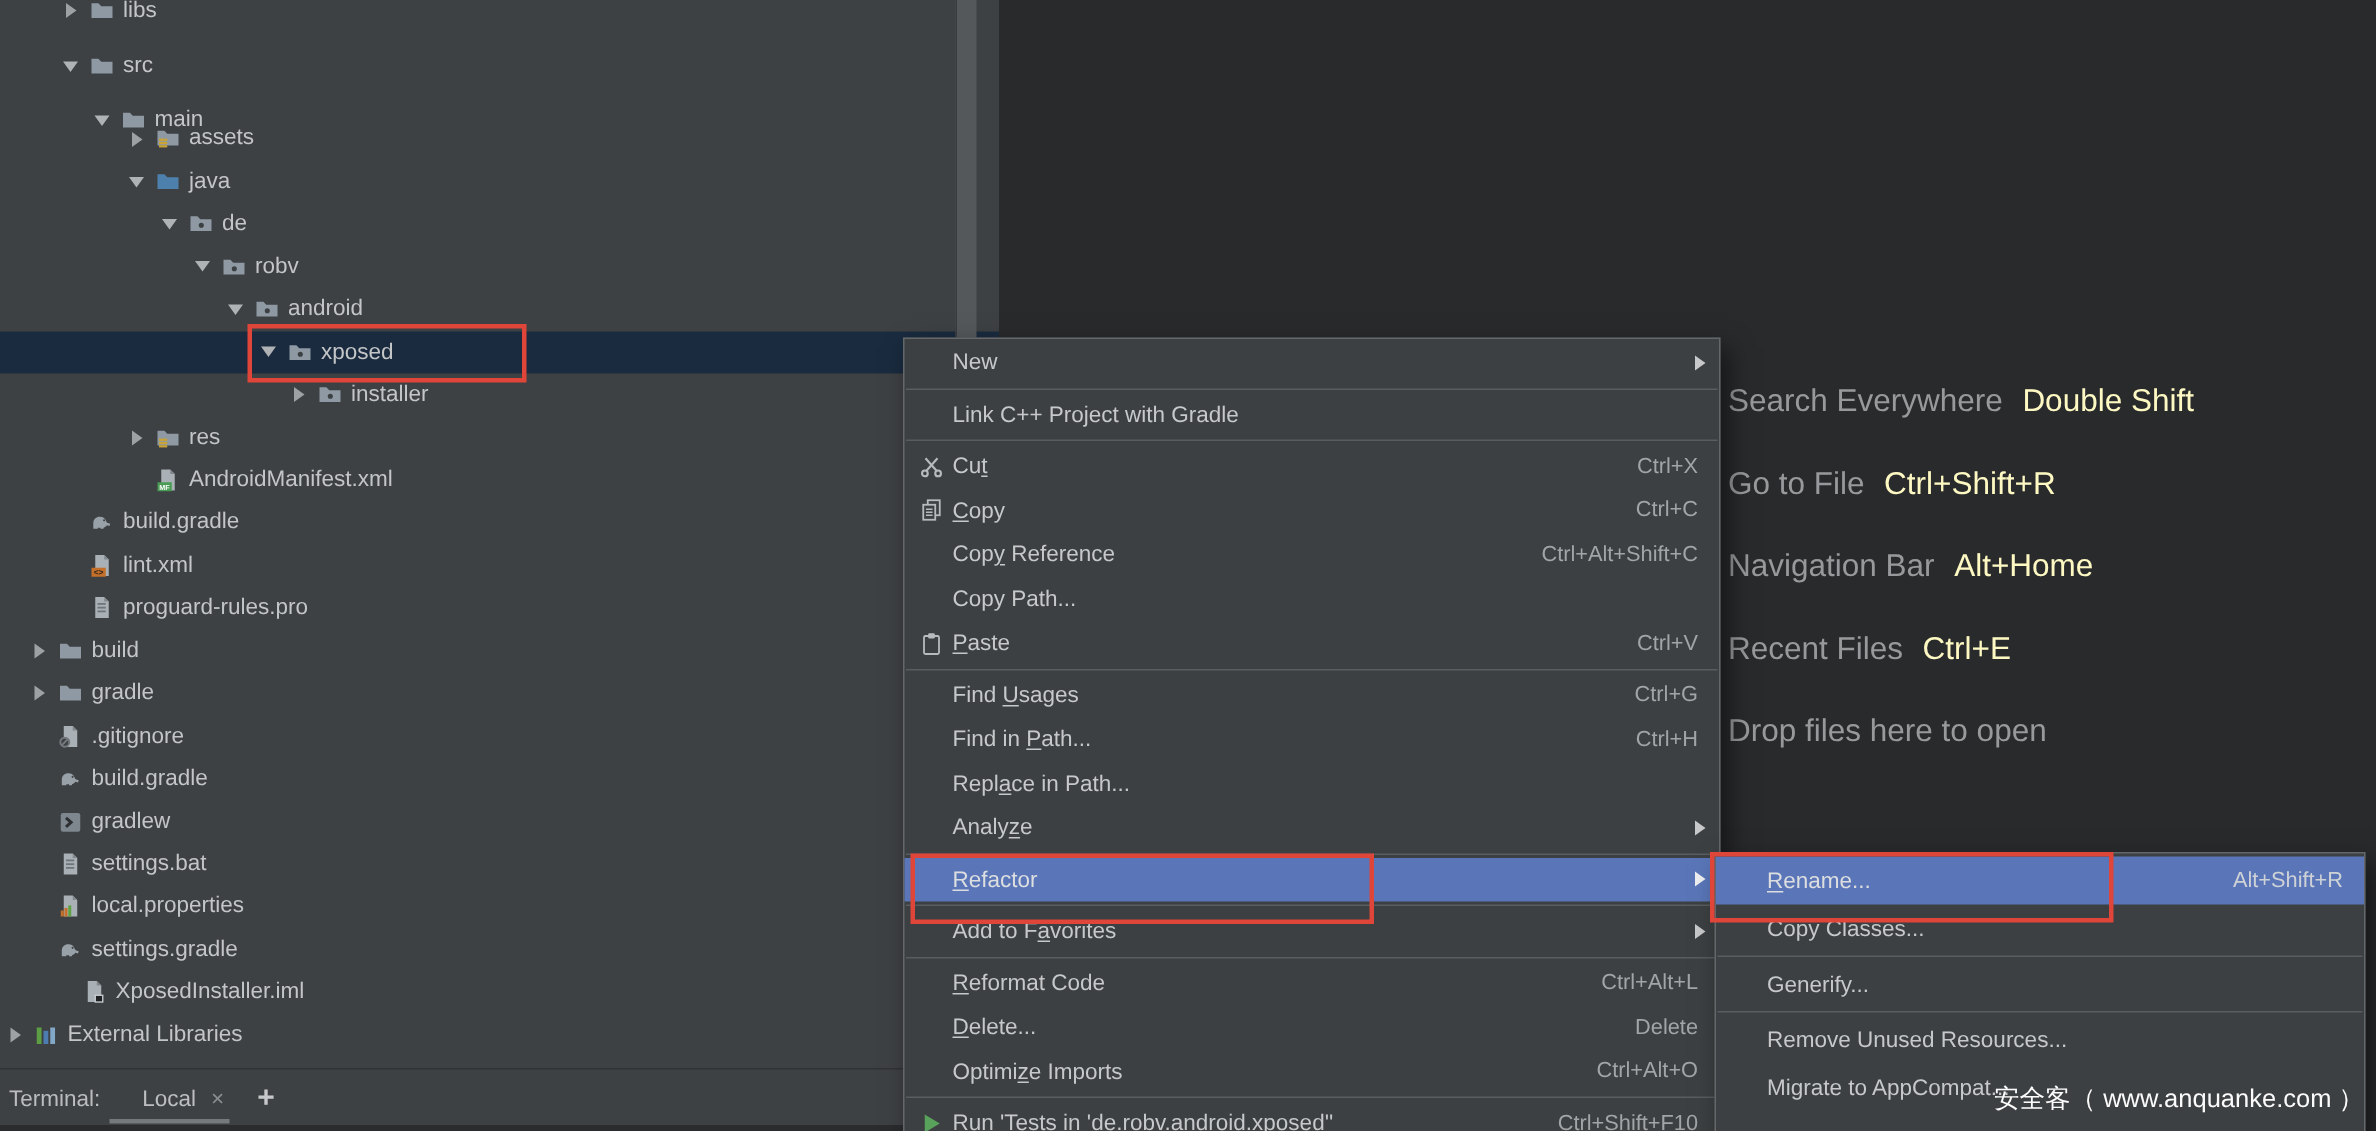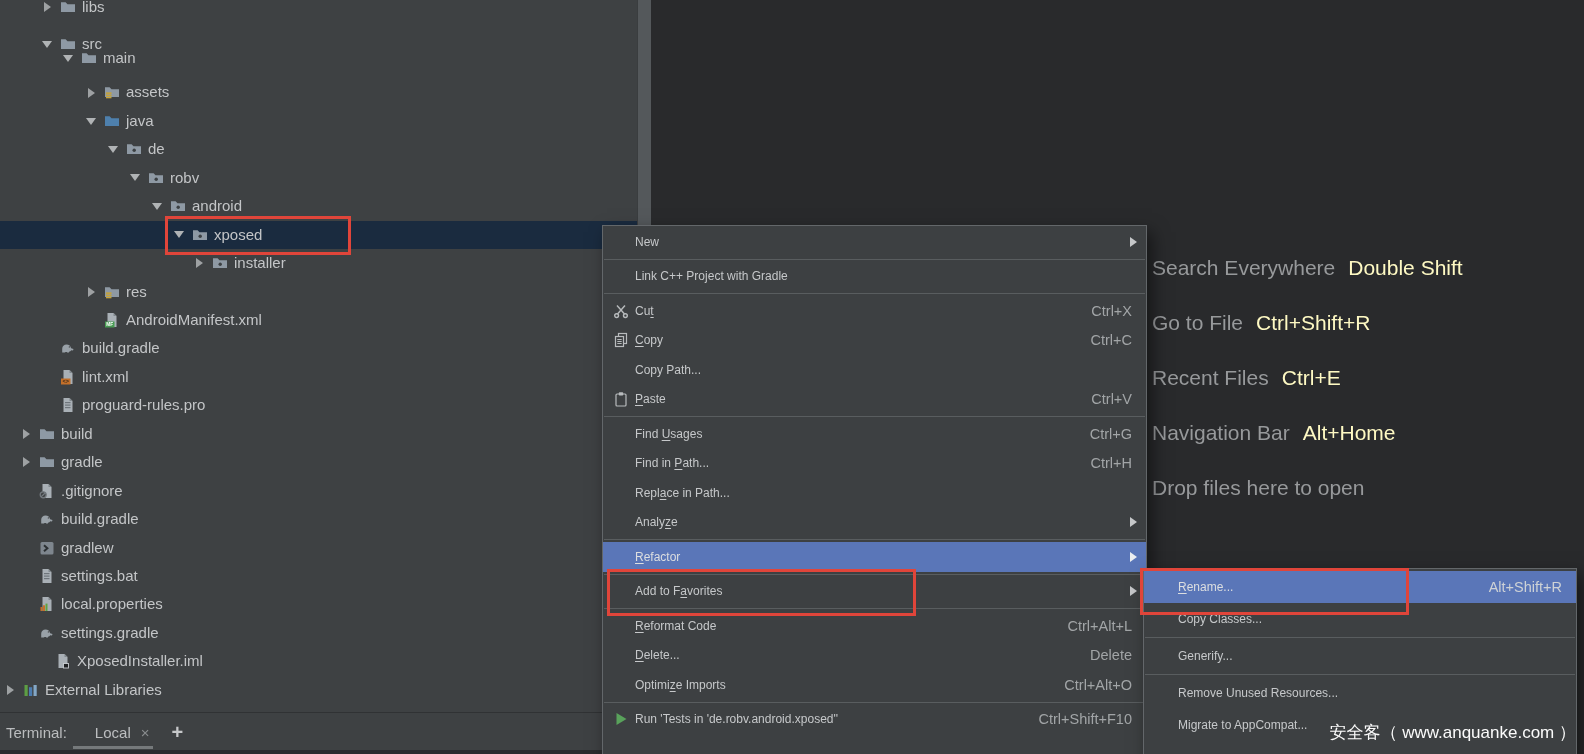--- a/index.html
+++ b/index.html
@@ -5,21 +5,21 @@
   html,body{margin:0;padding:0;}
   body{
     width:1584px;height:754px;overflow:hidden;position:relative;
     background:#292a2c;
     font-family:"Liberation Sans","DejaVu Sans",sans-serif;
     -webkit-font-smoothing:antialiased;
   }
   
   #project-panel{
     position:absolute;left:0;top:0;width:637px;height:712px;
-    background:#3e4143;z-index:1;overflow:hidden;
+    background:#3e4143;z-index:1;overflow:hidden;padding-left:29px;
   }
   #splitter{
     position:absolute;left:637px;top:0;width:13px;height:712px;
     background:#54585b;border-left:1px solid #3a3d3f;z-index:1;
   }
   .tree-row{position:absolute;left:0;right:0;height:28.45px;}
   .tree-row.selected{background:#1a2b3f;}
   .tree-arrow{position:absolute;top:0;width:16px;height:28.45px;display:flex;align-items:center;justify-content:center;}
   .arr-exp{width:0;height:0;border-left:5px solid transparent;border-right:5px solid transparent;border-top:7px solid #b0b3b5;}
   .arr-col{width:0;height:0;border-top:5px solid transparent;border-bottom:5px solid transparent;border-left:7px solid #9ea1a3;}
@@ -54,21 +54,21 @@
   #context-menu{left:602px;top:225px;width:545px;height:540px;}
   #refactor-submenu{left:1143px;top:568px;width:434px;height:196px;z-index:11;padding-top:2px;}
   .menu-row{
     position:relative;display:flex;align-items:center;
     height:29.5px;padding:0 14px 0 10px;white-space:nowrap;
   }
   #refactor-submenu .menu-row{height:32px;padding-left:34px;gap:32px;}
   .menu-row.selected{background:#5a76b8;}
   .mi-icon{width:22px;height:16px;flex:0 0 22px;}
   .mi-icon svg{display:block;}
-  .mi-label{font-size:12px;color:#c6c8ca;}
+  .mi-label{font-size:15px;color:#c6c8ca;}
   .menu-row.selected .mi-label{color:#dcdee0;}
   .mi-label u{text-decoration:underline;text-underline-offset:2px;}
   .mi-spacer{flex:1;}
   .mi-shortcut{font-size:14.5px;color:#a2a5a7;margin-left:24px;}
   .menu-row.selected .mi-shortcut{color:#ced2d6;}
   .mi-arrow{
     position:absolute;right:9px;top:50%;margin-top:-5px;
     width:0;height:0;border-top:5px solid transparent;border-bottom:5px solid transparent;
     border-left:7px solid #c6c8ca;
   }
@@ -109,21 +109,21 @@
       <span class="tree-arrow" style="left:39px">
         <span class="arr-exp"></span>
       </span>
       <span class="tree-icon" style="left:60px">
         <svg width="16" height="16" viewBox="0 0 16 16">
           <path d="M1 3.2h4.6l1.9 2H15V13H1z" fill="#8e99a4"></path>
         </svg>
       </span>
       <span class="tree-label" style="left:82px">src</span>
     </div>
-    <div class="tree-row" style="top: 44px;">
+    <div class="tree-row" style="top: 66px;">
       <span class="tree-arrow" style="left:60px">
         <span class="arr-exp"></span>
       </span>
       <span class="tree-icon" style="left:81px">
         <svg width="16" height="16" viewBox="0 0 16 16">
           <path d="M1 3.2h4.6l1.9 2H15V13H1z" fill="#8e99a4"></path>
         </svg>
       </span>
       <span class="tree-label" style="left:103px">main</span>
     </div>
@@ -401,26 +401,26 @@
 <div id="editor-hints">
     <div class="hint-line">
       <span class="hint-label">Search Everywhere</span>
       <span class="hint-shortcut">Double Shift</span>
     </div>
     <div class="hint-line">
       <span class="hint-label">Go to File</span>
       <span class="hint-shortcut">Ctrl+Shift+R</span>
     </div>
     <div class="hint-line">
+      <span class="hint-label">Navigation Bar</span>
+      <span class="hint-shortcut">Alt+Home</span>
+    </div>
+    <div class="hint-line">
       <span class="hint-label">Recent Files</span>
       <span class="hint-shortcut">Ctrl+E</span>
-    </div>
-    <div class="hint-line">
-      <span class="hint-label">Navigation Bar</span>
-      <span class="hint-shortcut">Alt+Home</span>
     </div>
     <div class="hint-line">
       <span class="hint-label">Drop files here to open</span>
     </div>
   </div>
 
 <div id="context-menu" class="menu">
     <div class="menu-row">
       <span class="mi-icon"></span>
       <span class="mi-label">New</span>
@@ -460,20 +460,26 @@
             <line x1="4.3" y1="11.5" x2="8.7" y2="11.5"></line>
           </g>
         </svg>
       </span>
       <span class="mi-label"><u>C</u>opy</span>
       <span class="mi-spacer"></span>
       <span class="mi-shortcut">Ctrl+C</span>
     </div>
     <div class="menu-row">
       <span class="mi-icon"></span>
+      <span class="mi-label">Cop<u>y</u> Reference</span>
+      <span class="mi-spacer"></span>
+      <span class="mi-shortcut">Ctrl+Alt+Shift+C</span>
+    </div>
+    <div class="menu-row">
+      <span class="mi-icon"></span>
       <span class="mi-label">Copy Path...</span>
       <span class="mi-spacer"></span>
     </div>
     <div class="menu-row">
       <span class="mi-icon">
         <svg width="16" height="16" viewBox="0 0 16 16">
           <rect x="3" y="3" width="10" height="12" rx="1" fill="none" stroke="#b8bbbd" stroke-width="1.2"></rect>
           <rect x="5.8" y="1.2" width="4.4" height="3.4" rx="0.8" fill="#b8bbbd"></rect>
         </svg>
       </span>

